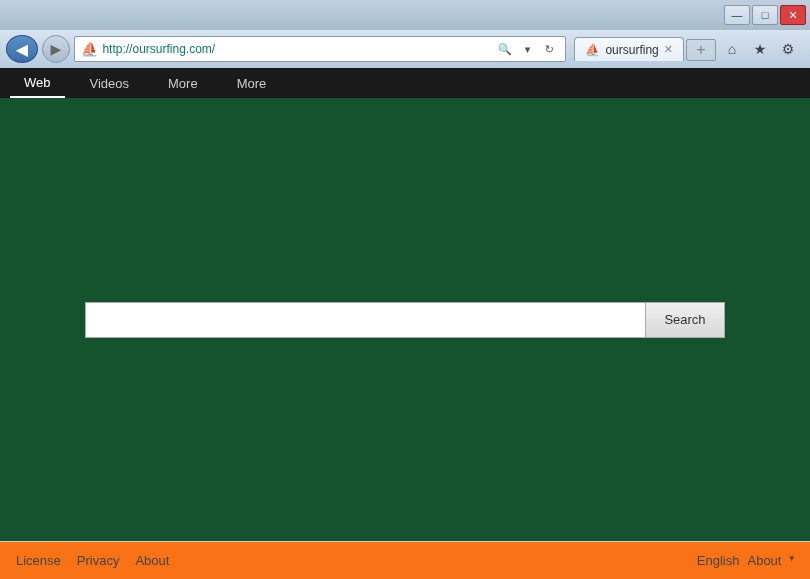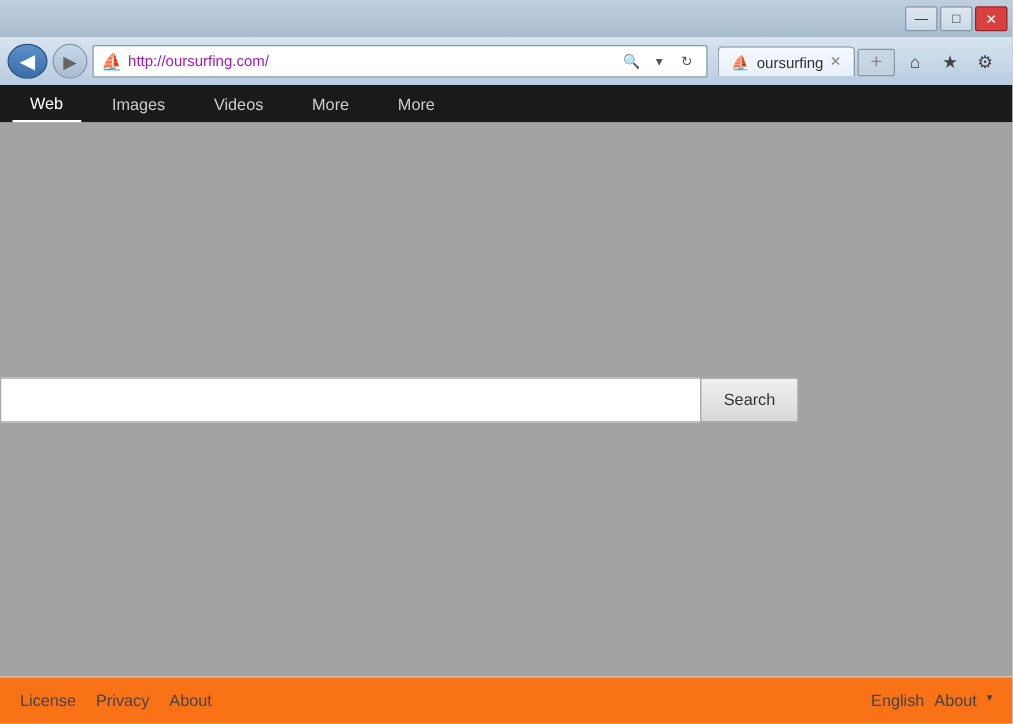--- a/index.html
+++ b/index.html
@@ -69,21 +69,21 @@
     }
     .address-icon {
       color: #4a7fc0;
       font-size: 14px;
     }
     .address-input {
       flex: 1;
       border: none;
       outline: none;
       font-size: 12px;
-      color: #a21caf;
+      color: #0f766e;
     }
     .address-actions {
       display: flex; align-items: center; gap: 2px;
     }
     .addr-btn {
       width: 20px; height: 20px;
       display: flex; align-items: center; justify-content: center;
       font-size: 11px; color: #555;
       cursor: pointer;
     }
@@ -131,23 +131,24 @@
       cursor: pointer;
     }
     .search-nav-item.active {
       color: #fff;
       border-bottom: 2px solid #fff;
     }
 
     
     .main-content {
       flex: 1;
-      background: #a3a3a3;
+      background: #14532d;
       display: flex;
       flex-direction: column;
+      align-items: center;
       justify-content: center;
     }
 
     .search-box-wrapper {
       display: flex;
       gap: 0;
       align-items: stretch;
     }
     .search-input {
       width: 560px;
@@ -242,21 +243,20 @@
 
   <div class="toolbar-right">
     <div class="toolbar-icon-btn">⌂</div>
     <div class="toolbar-icon-btn">★</div>
     <div class="toolbar-icon-btn">⚙</div>
   </div>
 </div>
 
 <div class="search-nav">
   <div class="search-nav-item active">Web</div>
-  <div class="search-nav-item">Images</div>
   <div class="search-nav-item">Videos</div>
   <div class="search-nav-item">More</div>
   <div class="search-nav-item">More</div>
 </div>
 
 <div class="main-content">
   <div class="search-box-wrapper">
     <input class="search-input" type="text" placeholder="" style="">
     <button class="search-button">Search</button>
   </div>

